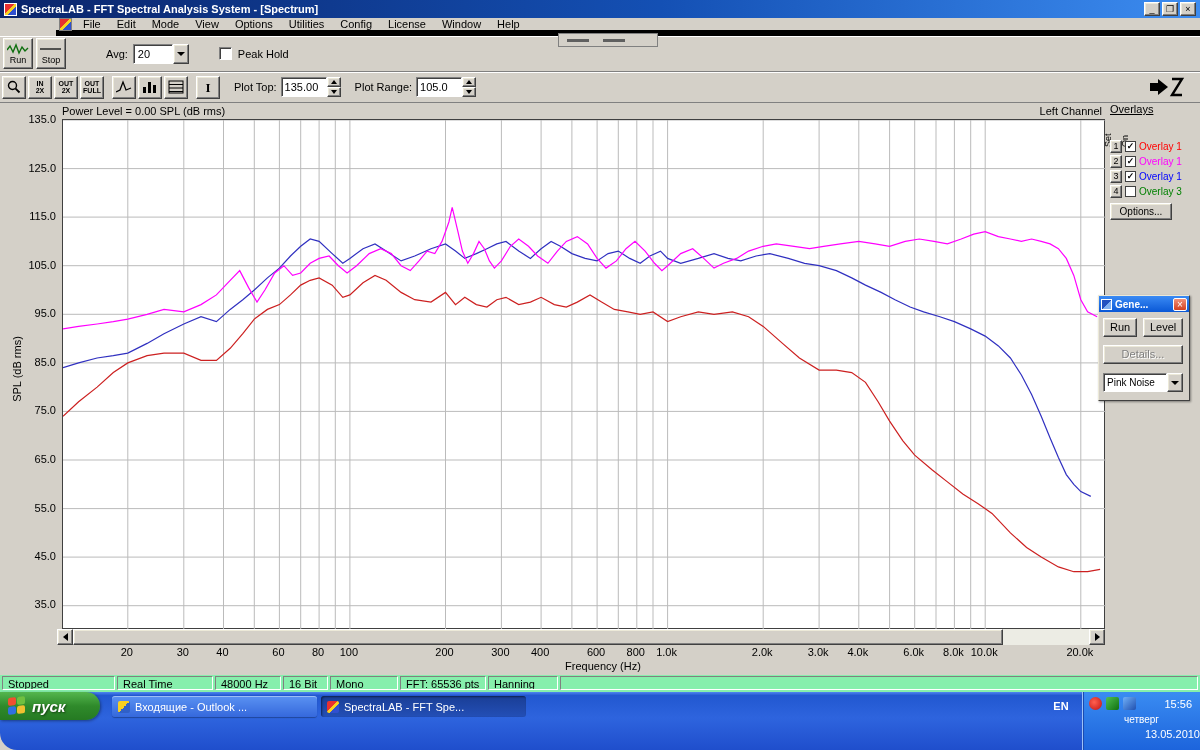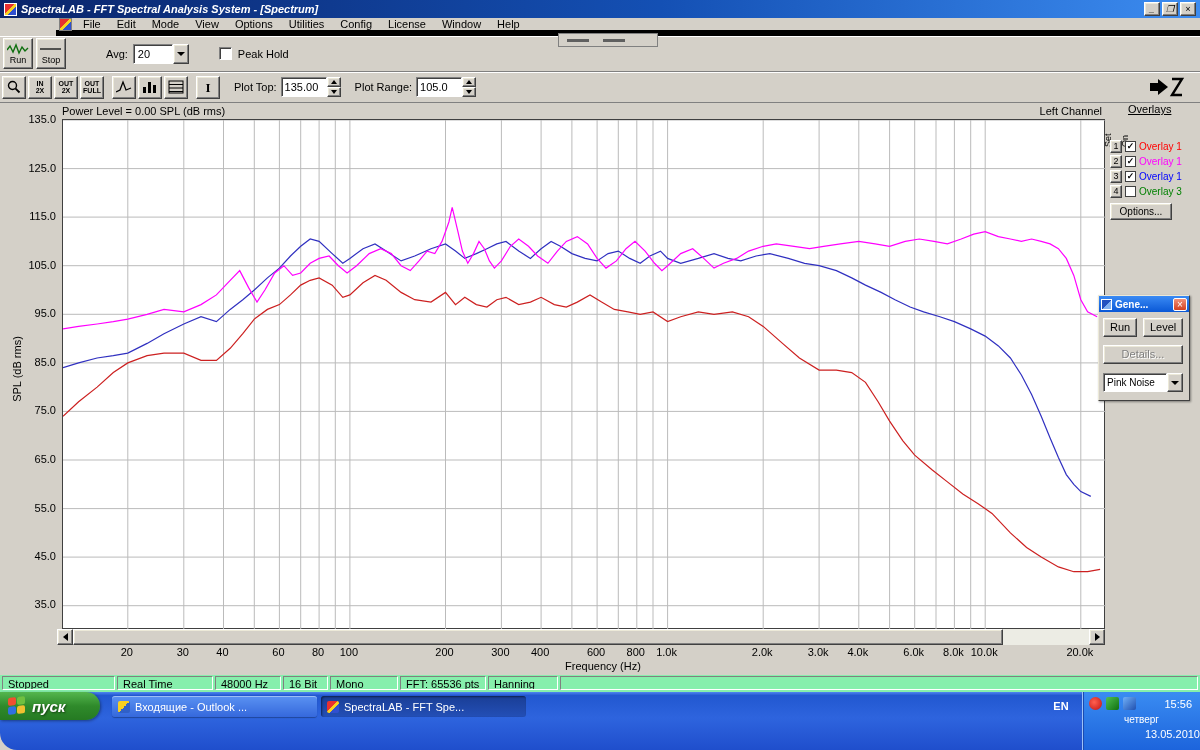--- a/index.html
+++ b/index.html
@@ -3,21 +3,21 @@
 <meta charset="utf-8">
 <style>
   * { margin:0; padding:0; box-sizing:border-box; }
   body { font-family:"Liberation Sans", sans-serif; }
   .screen { position:relative; width:1200px; height:750px; overflow:hidden; background:#D4D0C8; font-size:11px; color:#000; }
 
   
   .raised { background:#D4D0C8; border:1px solid; border-color:#FFFFFF #404040 #404040 #FFFFFF; box-shadow:inset -1px -1px 0 #808080, inset 1px 1px 0 #ECE9D8; }
 
   
-  .titlebar { position:absolute; left:0; top:0; width:1200px; height:18px; background:linear-gradient(90deg,#0A246A 0%,#1450B4 55%,#3C8CF0 100%); display:flex; align-items:center; padding:0 2px;font-style:italic; }
+  .titlebar { position:absolute; left:0; top:0; width:1200px; height:18px; background:linear-gradient(90deg,#0A246A 0%,#1450B4 55%,#3C8CF0 100%); display:flex; align-items:center; padding:0 2px; }
   .app-icon { width:13px; height:13px; margin:0 4px 0 2px; background:linear-gradient(135deg,#E83030 0%,#E83030 45%,#F8D020 45%,#F8D020 60%,#3050D0 60%); border:1px solid #fff; }
   .titletext { color:#fff; font-weight:bold; font-size:11px; flex:1; white-space:nowrap; }
   .winbtns { display:flex; gap:2px; margin-right:2px; }
   .winbtn { width:16px; height:14px; font-size:9px; line-height:12px; text-align:center; color:#000; }
 
   
   .menubar { position:absolute; left:16px; top:18px; width:1200px; height:18px; background:#D4D0C8; border-bottom:6px solid #000000; display:flex; align-items:center;margin-left:40px; }
   .mdi-icon { width:13px; height:13px; margin:0 3px; background:linear-gradient(135deg,#E83030 0%,#E83030 45%,#F8D020 45%,#F8D020 60%,#3050D0 60%); border:1px solid #808080; }
   .menuitem { padding:2px 8px; }
   .menubar .winbtns { margin-left:auto; }
@@ -62,21 +62,21 @@
   .xtick { position:absolute; top:543px; width:44px; text-align:center; font-size:11px; }
   .xaxis-title { position:absolute; left:523px; top:557px; width:160px; text-align:center; }
 
   
   .hscroll { position:absolute; left:57px; top:526px; width:1048px; height:16px; background:#ECECE4; }
   .sb-btn { position:absolute; top:0; width:16px; height:16px; display:flex; align-items:center; justify-content:center; }
   .sb-thumb { position:absolute; left:16px; top:0; width:930px; height:16px; }
 
   
   .ovl-panel { position:absolute; left:1110px; top:0px; width:90px; }
-  .ovl-title { text-decoration:underline; margin-left:18px; margin-bottom:2px; }
+  .ovl-title { text-decoration:underline; margin-bottom:2px; }
   .ovl-col { position:absolute; font-size:9px; transform:rotate(-90deg); transform-origin:left bottom; }
   .ovl-col.set { left:3px; top:34px; }
   .ovl-col.on { left:20px; top:34px; }
   .ovl-rows { position:absolute; left:0; top:36px; }
   .ovl-row { display:flex; align-items:center; height:15px; gap:3px; }
   .ovl-num { width:12px; height:13px; font-size:9px; text-align:center; line-height:11px; }
   .ovl-chk { width:11px; height:11px; background:#fff; border:1px solid #404040; font-size:9px; line-height:9px; text-align:center; font-weight:bold; }
   .ovl-label { font-size:10px; }
   .options-btn { position:absolute; left:0px; top:100px; width:62px; height:17px; text-align:center; font-size:10px; padding-top:2px; }
 

